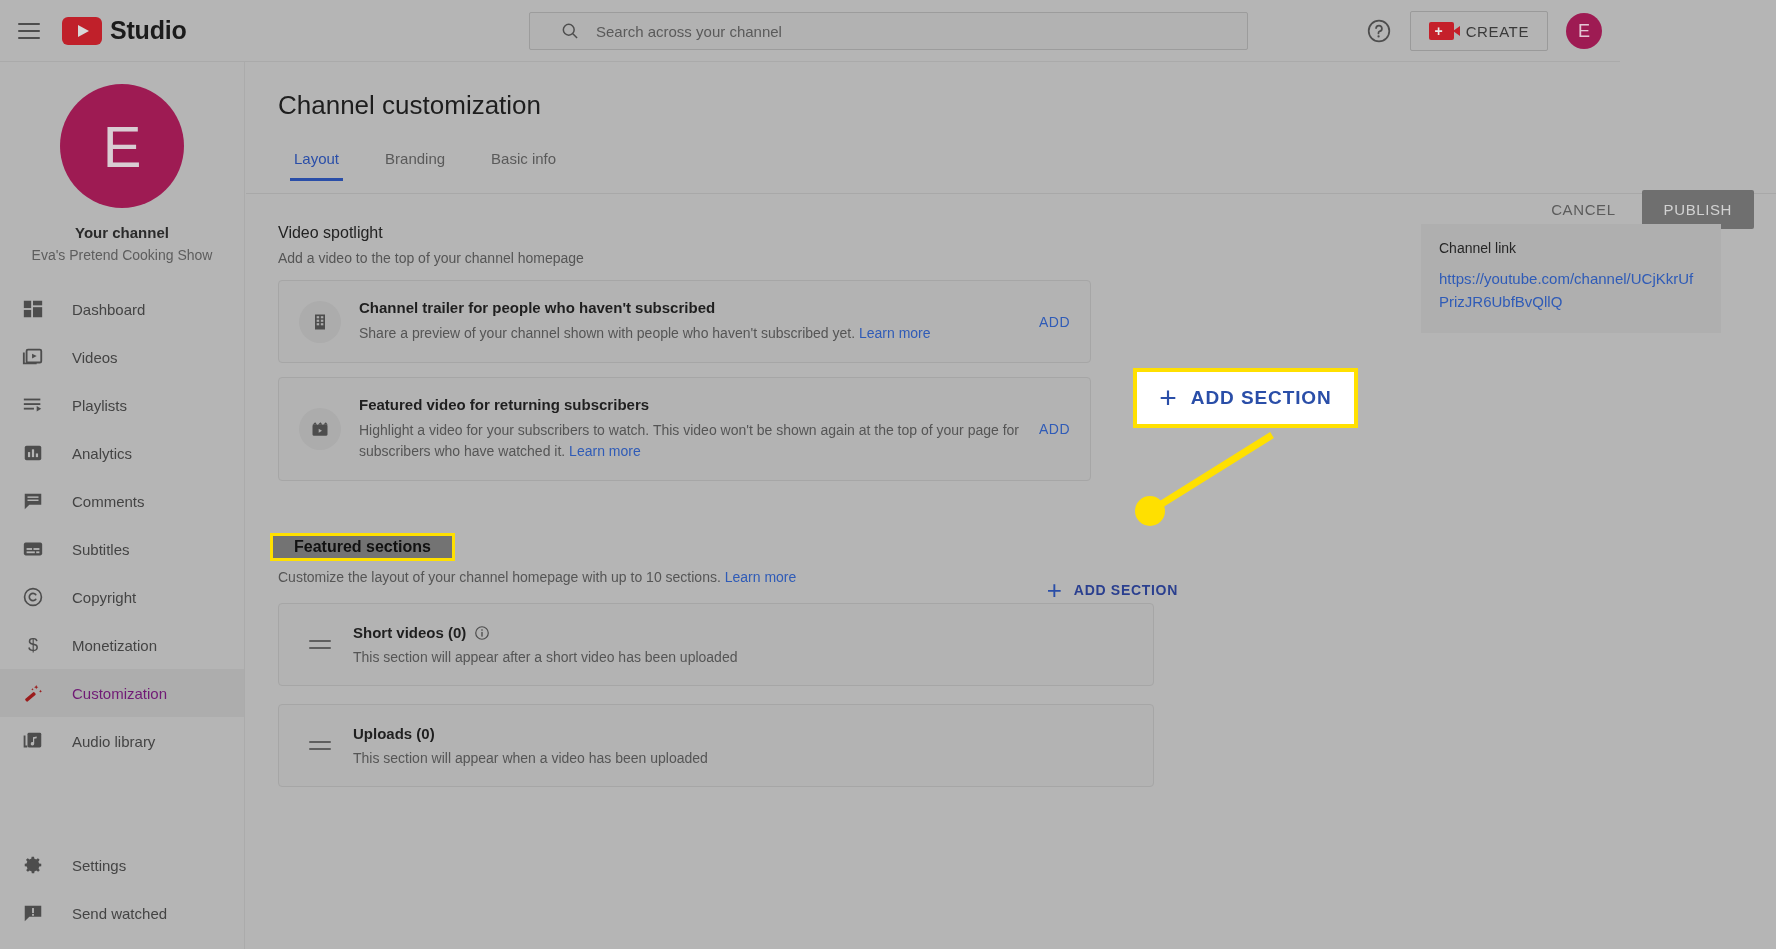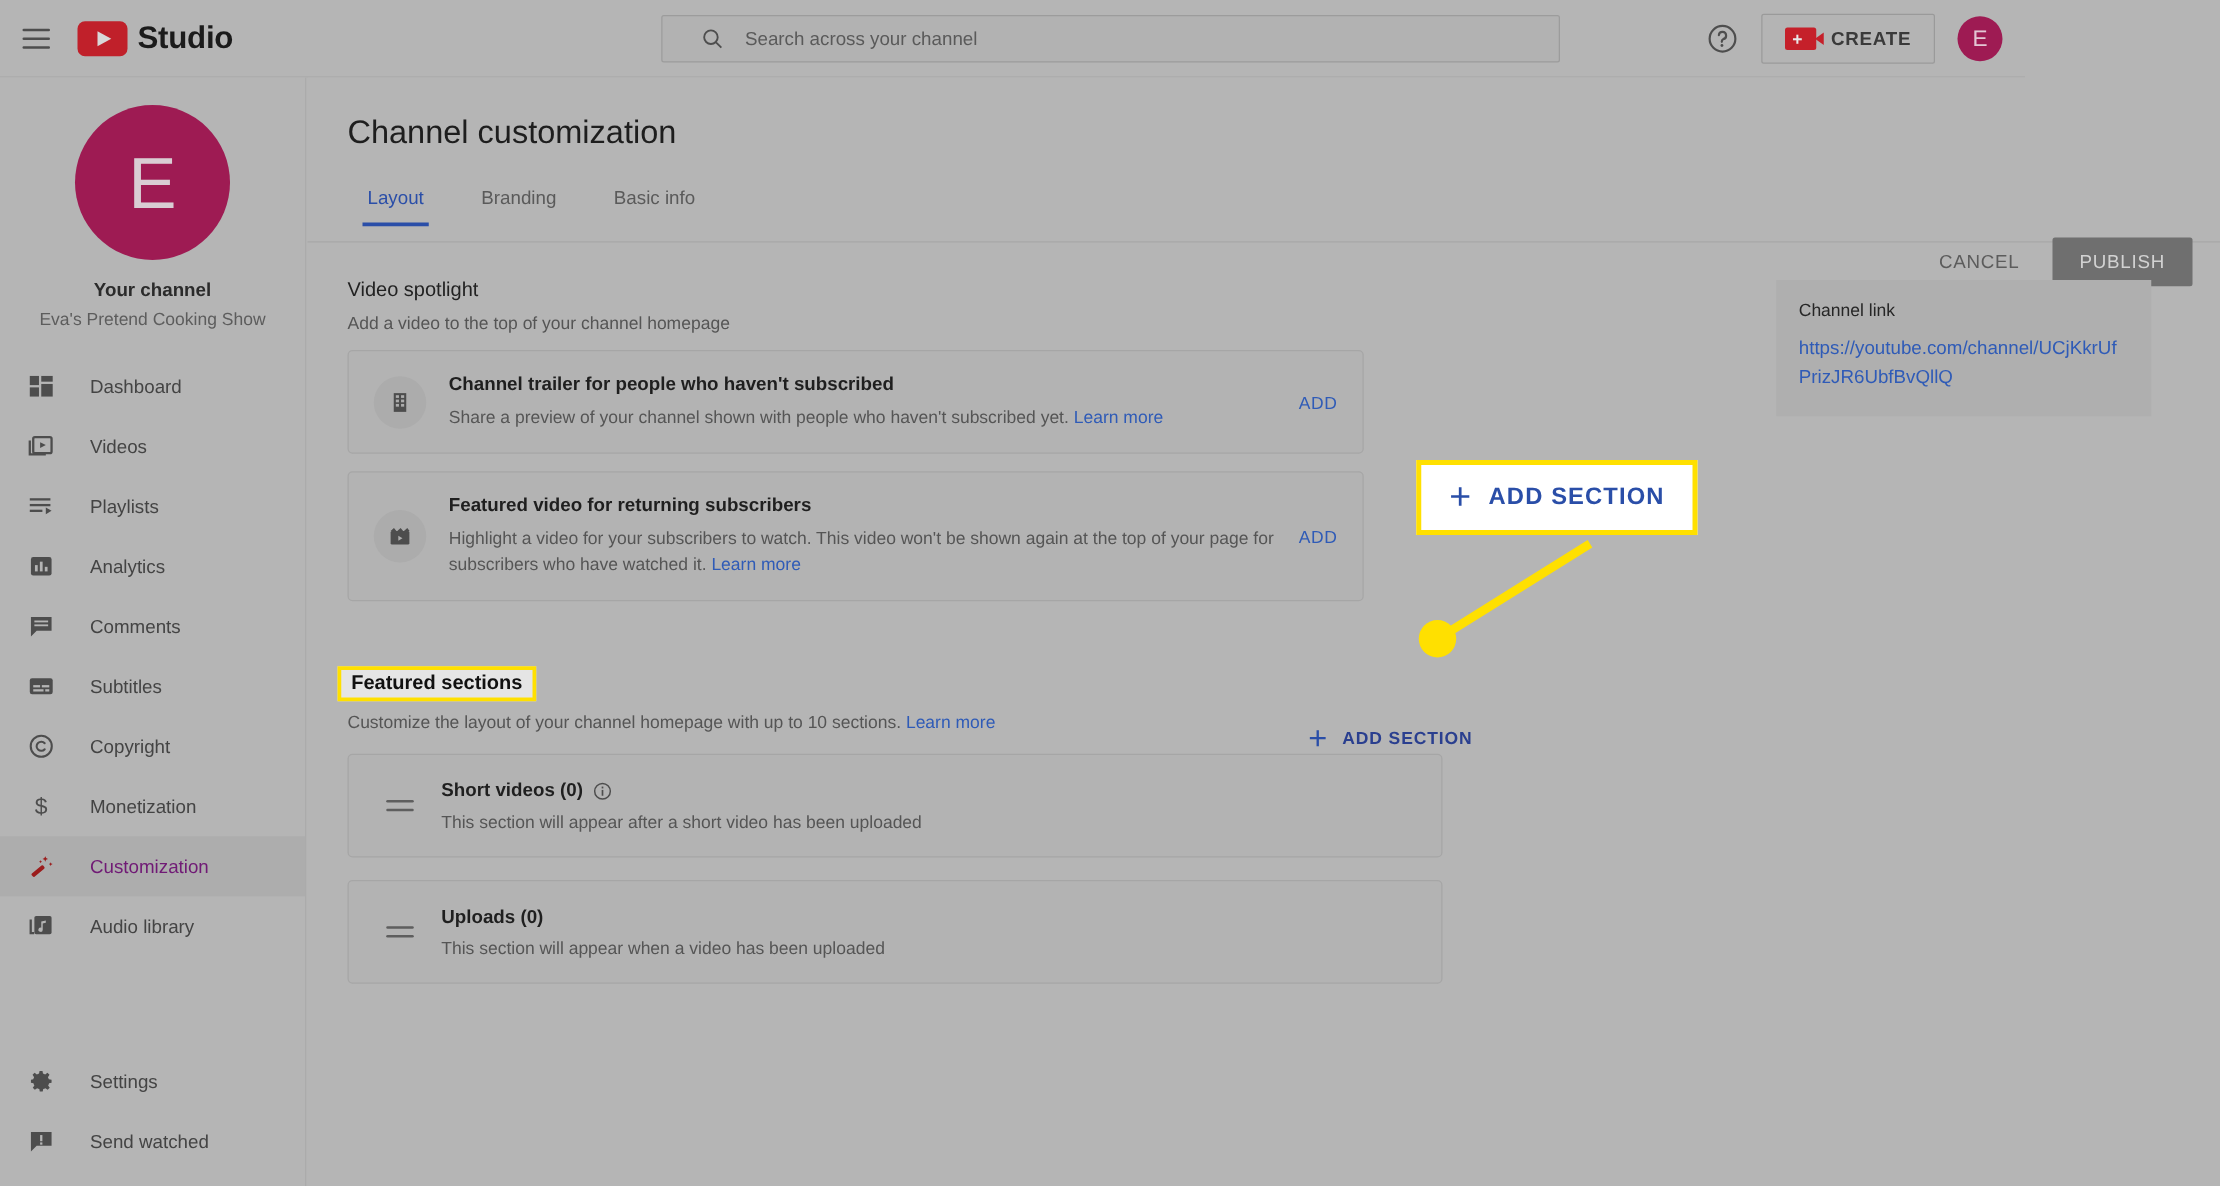--- a/index.html
+++ b/index.html
@@ -41,21 +41,21 @@
   .create-btn { display: flex; align-items: center; gap: 12px; height: 40px;
     padding: 0 18px; border: 1px solid #9a9a9a; background: #b4b4b4;
     border-radius: 2px; cursor: pointer; }
   .create-cam { width: 25px; height: 18px; background: #c5202a; border-radius: 2px;
     position: relative; display: flex; align-items: center; justify-content: center; }
   .create-cam::after { content: ""; position: absolute; right: -6px;
     border-top: 5px solid transparent; border-bottom: 5px solid transparent;
     border-right: 7px solid #c5202a; }
   .create-cam .plus { color: #e8e8e8; font-size: 14px; line-height: 1; font-weight: bold;
     margin-right: 5px; }
-  .create-label { font-size: 15px; color: #3a3a3a; letter-spacing: 0.6px; font-weight: bold; }
+  .create-label { font-size: 15px; color: #3a3a3a; letter-spacing: 0.6px; }
   .avatar-sm { width: 36px; height: 36px; border-radius: 50%; background: #9e1b53;
     color: #e3c6d4; display: flex; align-items: center; justify-content: center;
     font-size: 18px; cursor: pointer; }
 
   
   .sidebar { position: absolute; left: 0; top: 62px; width: 245px; height: 887px;
     background: #b5b5b5; border-right: 1px solid #ababab; }
   .channel-block { padding-top: 22px; text-align: center; }
   .avatar-lg { width: 124px; height: 124px; border-radius: 50%; background: #9e1b53;
     margin: 0 auto; display: flex; align-items: center; justify-content: center;
@@ -103,22 +103,22 @@
   .card-ico { width: 42px; height: 42px; border-radius: 50%; background: #acacac;
     flex: none; margin-right: 18px; display: flex; align-items: center; justify-content: center; }
   .card-body { flex: 1; }
   .card-title { font-size: 15px; font-weight: bold; color: #1f1f1f; }
   .card-desc { font-size: 14px; color: #555555; margin-top: 7px; line-height: 1.5; }
   .card-add { font-size: 14px; color: #2f5bb7; letter-spacing: 0.5px; margin-left: 18px;
     cursor: pointer; flex: none; }
 
   
   .feat-wrap { margin-top: 52px; position: relative; }
-  .feat-title-hl { display: inline-block; background: #e5e5e5; border: 3px solid #ffe000;
-    padding: 2px 8px; font-size: 16px; font-weight: bold; color: #111111;
+  .feat-title-hl { display: inline-block; background: #737373; border: 3px solid #ffe000;
+    padding: 2px 21px; font-size: 16px; font-weight: bold; color: #111111;
     margin-left: -8px; }
   .add-section-btn { position: absolute; right: 598px; top: 44px; display: flex;
     align-items: center; gap: 12px; cursor: pointer; }
   .as-plus { font-size: 26px; color: #2a4ea8; line-height: 1; font-weight: 300; }
   .as-label { font-size: 14px; color: #2a3f8f; font-weight: bold; letter-spacing: 0.7px; }
 
   .srow { width: 876px; border: 1px solid #a6a6a6; border-radius: 4px; background: #b3b3b3;
     display: flex; align-items: center; padding: 20px; margin-top: 18px; }
   .drag { width: 22px; flex: none; margin-left: 10px; margin-right: 22px;
     display: flex; flex-direction: column; gap: 5px; cursor: grab; }

